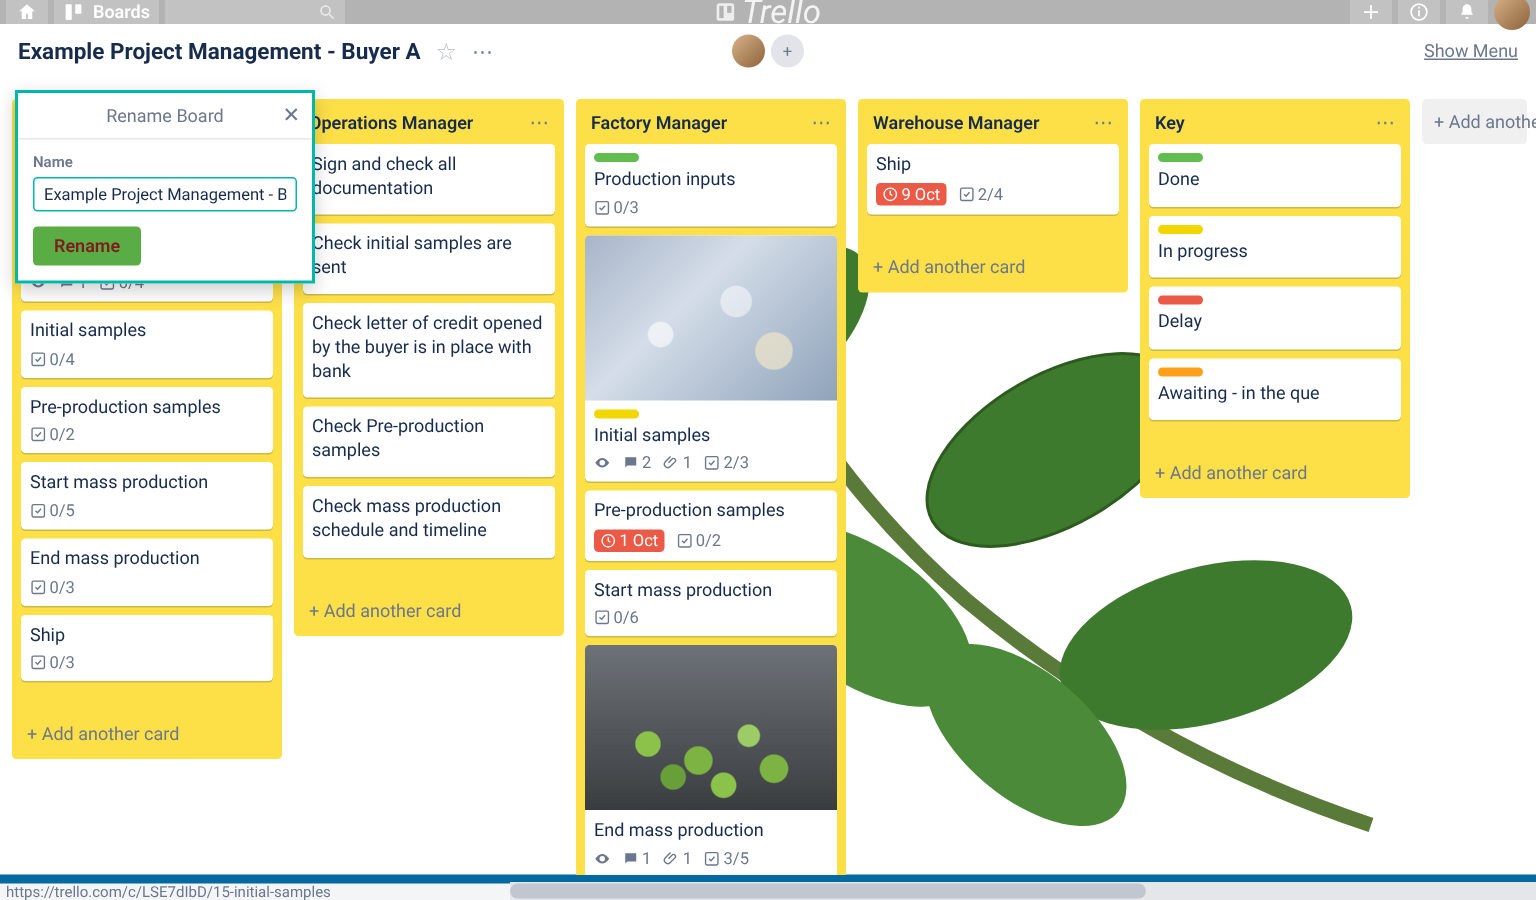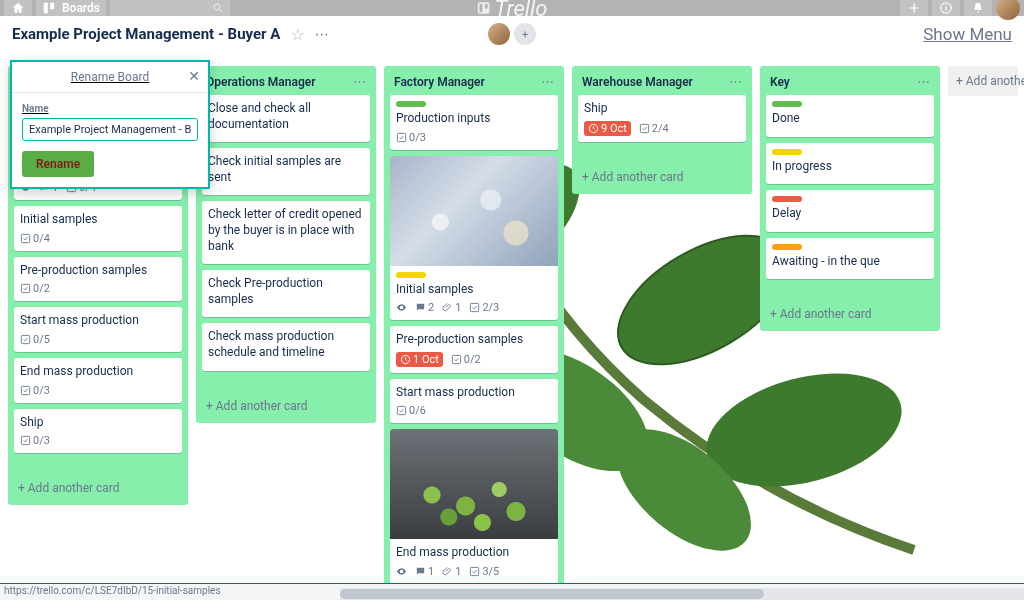--- a/index.html
+++ b/index.html
@@ -17,26 +17,26 @@
 .hdr-right { margin-left: auto; display: flex; gap: 4px; align-items: center; }
 .avatar { width: 24px; height: 24px; border-radius: 50%; background: linear-gradient(135deg,#d9b38c,#8c6239); cursor: pointer; }
 
 
 .board-header { height: 36px; display: flex; align-items: center; padding: 0 12px; gap: 10px; position: relative; z-index: 5; }
 .board-title { font-size: 15px; font-weight: 700; color: #172b4d; }
 .star { color: #b3bac5; cursor: pointer; }
 .members { position: absolute; left: 50%; transform: translateX(-50%); display: flex; gap: 4px; align-items: center; }
 .member-av { width: 22px; height: 22px; border-radius: 50%; background: linear-gradient(135deg,#d9b38c,#8c6239); }
 .member-add { width: 22px; height: 22px; border-radius: 50%; background: #e2e4e9; display: flex; align-items: center; justify-content: center; font-size: 11px; color: #6b778c; cursor: pointer; }
-.show-menu { margin-left: auto; font-size: 17px; color: #6b778c; text-decoration: underline; cursor: pointer; }
+.show-menu { margin-left: auto; font-size: 12px; color: #6b778c; text-decoration: underline; cursor: pointer; }
 .show-menu-dots { color: #6b778c; margin-right: 6px; font-size: 14px; }
 
 
 .board-canvas { position: absolute; top: 66px; left: 0; right: 0; bottom: 17px; overflow-x: auto; overflow-y: hidden; padding: 0 8px; white-space: nowrap; z-index: 2; }
-.list { display: inline-block; vertical-align: top; width: 180px; background: #86efac; border-radius: 3px; margin-right: 8px; padding: 6px; white-space: normal; }
+.list { display: inline-block; vertical-align: top; width: 180px; background: #fde047; border-radius: 3px; margin-right: 8px; padding: 6px; white-space: normal; }
 .list-header { display: flex; align-items: center; justify-content: space-between; padding: 2px 4px 6px 4px; }
 .list-title { font-size: 12px; font-weight: 600; color: #172b4d; }
 .list-menu { color: #6b778c; cursor: pointer; font-size: 13px; }
 .add-list { display: inline-block; vertical-align: top; width: 70px; background: rgba(0,0,0,0.06); border-radius: 3px; padding: 8px; color: #6b778c; font-size: 12px; cursor: pointer; }
 
 .card { background: #fff; border-radius: 3px; box-shadow: 0 1px 0 rgba(9,30,66,0.2); padding: 6px; margin-bottom: 6px; font-size: 12px; color: #172b4d; cursor: pointer; }
 .card .label { height: 6px; width: 30px; border-radius: 3px; margin-bottom: 4px; }
 .lbl-green { background: #61bd4f; }
 .lbl-yellow { background: #f2d600; }
 .lbl-orange { background: #ff9f1a; }
@@ -47,31 +47,31 @@
 .badge.due { background: #eb5a46; color: #fff; padding: 1px 4px; border-radius: 3px; }
 .badge svg { width: 11px; height: 11px; }
 .card-cover { height: 110px; background: #c0c6cc; margin: -6px -6px 6px -6px; border-radius: 3px 3px 0 0; background-size: cover; background-position: center; }
 .cover-soap { background: linear-gradient(135deg,#a8b5c9 0%,#d4dde8 40%,#8fa3ba 100%); position: relative; overflow: hidden; }
 .cover-soap::before { content:""; position:absolute; inset:0; background: radial-gradient(circle at 30% 60%, rgba(255,255,255,0.6) 0 8px, transparent 9px), radial-gradient(circle at 60% 40%, rgba(255,255,255,0.5) 0 10px, transparent 11px), radial-gradient(circle at 75% 70%, rgba(240,230,200,0.7) 0 12px, transparent 13px); }
 .cover-parts { background: linear-gradient(180deg,#6d7278 0%,#3a3d40 100%); position:relative; overflow:hidden; }
 .cover-parts::before { content:""; position:absolute; inset:0; background: radial-gradient(circle at 25% 60%, #8bc34a 0 8px, transparent 9px), radial-gradient(circle at 45% 70%, #7cb342 0 9px, transparent 10px), radial-gradient(circle at 65% 55%, #9ccc65 0 7px, transparent 8px), radial-gradient(circle at 35% 80%, #689f38 0 8px, transparent 9px), radial-gradient(circle at 55% 85%, #8bc34a 0 8px, transparent 9px), radial-gradient(circle at 75% 75%, #7cb342 0 9px, transparent 10px); }
 .add-card { color: #6b778c; font-size: 12px; padding: 4px; cursor: pointer; margin-top: 24px; }
 
 
-.rename-popup { position: absolute; top: 60px; left: 10px; width: 200px; background: #fff; border: 2px solid #00b8a9; box-shadow: 0 4px 12px rgba(0,0,0,0.2); z-index: 20; padding: 0; text-decoration: underline; }
+.rename-popup { position: absolute; top: 60px; left: 10px; width: 200px; background: #fff; border: 2px solid #00b8a9; box-shadow: 0 4px 12px rgba(0,0,0,0.2); z-index: 20; padding: 0; }
 .popup-hdr { display: flex; align-items: center; justify-content: center; position: relative; padding: 8px; border-bottom: 1px solid #e4e6ea; }
 .popup-title { font-size: 12px; color: #6b778c; }
 .popup-close { position: absolute; right: 8px; top: 6px; color: #6b778c; cursor: pointer; font-size: 14px; }
 .popup-body { padding: 10px; }
 .popup-label { font-size: 10px; font-weight: 600; color: #6b778c; margin-bottom: 4px; }
 .popup-input { width: 100%; border: 1px solid #00b8a9; border-radius: 3px; padding: 4px 6px; font-size: 11px; color: #172b4d; outline: none; }
 .popup-btn { margin-top: 10px; background: #5aac44; color: #7f1d1d; border: none; border-radius: 3px; padding: 6px 14px; font-size: 12px; font-weight: 600; cursor: pointer; }
 
 
-.status-bar { position: absolute; left: 0; right: 0; bottom: 0; height: 17px; background: #f4f5f7; border-top: 1px solid #0369a1; font-size: 10px; color: #6b778c; padding: 1px 4px; z-index: 30; }
+.status-bar { position: absolute; left: 0; right: 0; bottom: 0; height: 17px; background: #f4f5f7; border-top: 6px solid #0369a1; font-size: 10px; color: #6b778c; padding: 1px 4px; z-index: 30; }
 .hscroll-track { position: absolute; bottom: 0; left: 340px; right: 0; height: 12px; background: #e4e6ea; }
 .hscroll-thumb { position:absolute; height: 10px; top:1px; left: 0; width: 62%; background: #c1c7d0; border-radius: 5px; }
 .icon { fill: currentColor; }
 </style>
 </head>
 <body>
 
 <div id="bg-leaves">
 <svg width="700" height="480" viewBox="0 0 700 480">
   <path d="M 550 430 Q 400 380 280 280 Q 200 210 150 120" stroke="#5a7a3a" stroke-width="10" fill="none"></path>
@@ -221,21 +221,21 @@
         <div class="badges">
           <span class="badge"><svg viewBox="0 0 24 24">
               <rect x="3" y="3" width="18" height="18" rx="2" fill="none" stroke="currentColor" stroke-width="2"></rect>
               <path d="M8 12l3 3 5-6" fill="none" stroke="currentColor" stroke-width="2"></path>
             </svg> 0/3</span>
         </div>
       </div><div class="add-card">+ Add another card</div></div><div class="list"><div class="list-header">
         <span class="list-title">Operations Manager</span>
         <span class="list-menu">⋯</span>
       </div><div class="card">
-        <div class="card-title">Close and check all documentation</div>
+        <div class="card-title">Sign and check all documentation</div>
       </div><div class="card">
         <div class="card-title">Check initial samples are sent</div>
       </div><div class="card">
         <div class="card-title">Check letter of credit opened by the buyer is in place with bank</div>
       </div><div class="card">
         <div class="card-title">Check Pre-production samples</div>
       </div><div class="card">
         <div class="card-title">Check mass production schedule and timeline</div>
       </div><div class="add-card">+ Add another card</div></div><div class="list"><div class="list-header">
         <span class="list-title">Factory Manager</span>

